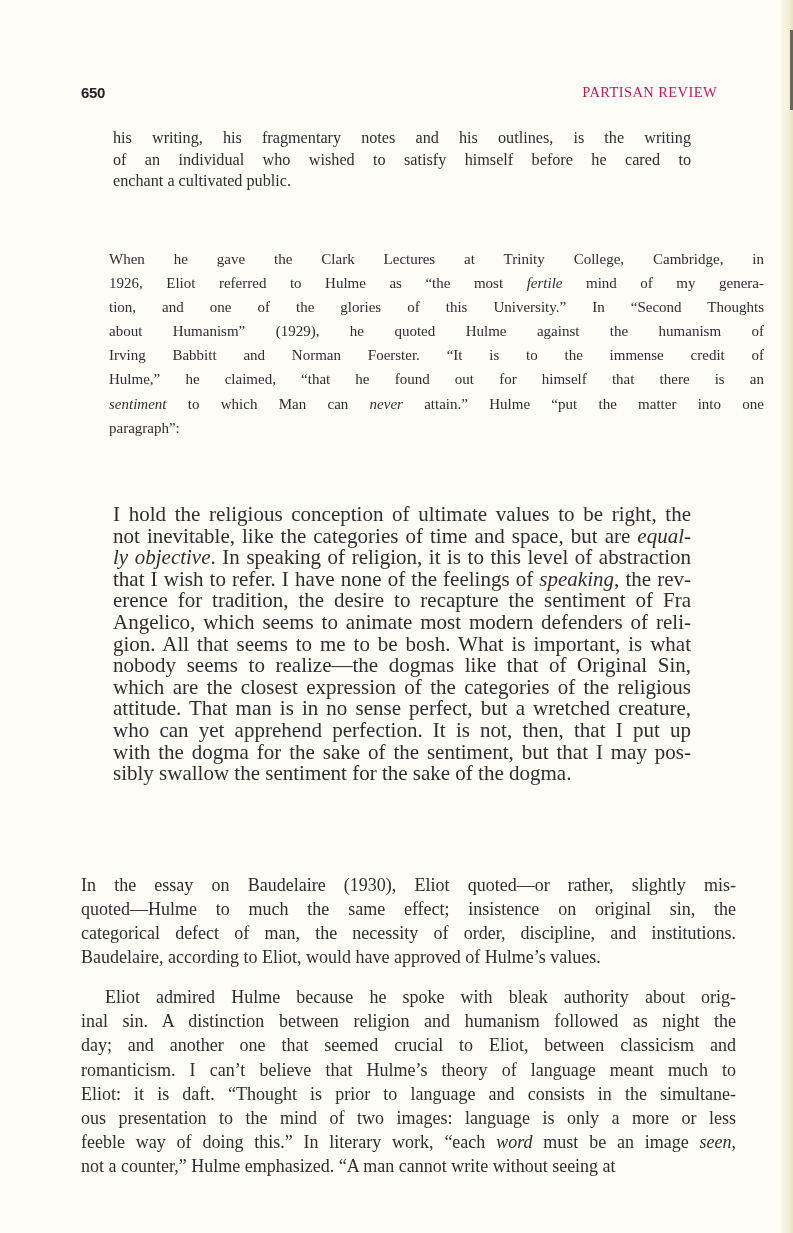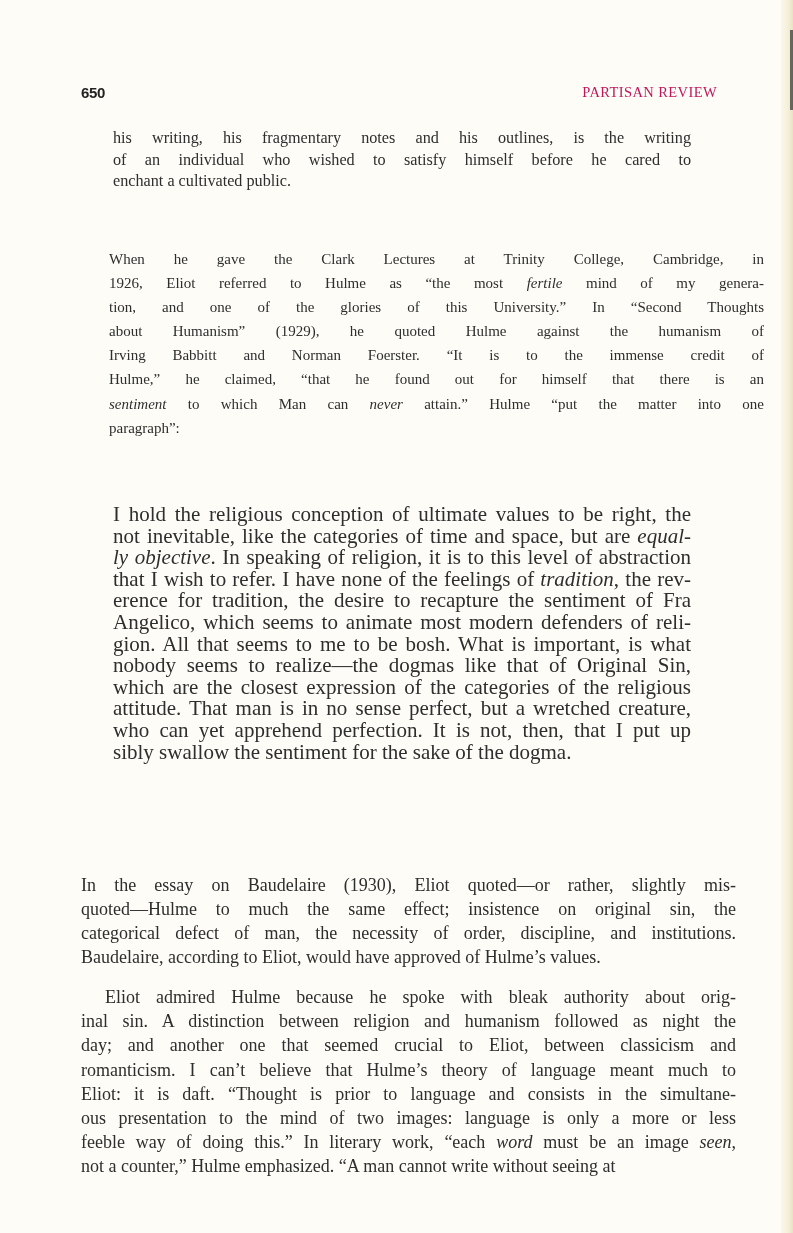--- a/index.html
+++ b/index.html
@@ -147,28 +147,29 @@
     <span class="line"><span>Irving Babbitt and Norman Foerster. “It is to the immense credit of</span></span>
     <span class="line"><span>Hulme,” he claimed, “that he found out for himself that there is an</span></span>
     <span class="line"><span></span><em>sentiment</em><span> to which Man can </span><em>never</em><span> attain.” Hulme “put the matter into one</span></span>
     <span class="line last"><span>paragraph”:</span></span>
   </div>
 
 <div class="text block-quote-main">
     <span class="line first"><span>I hold the religious conception of ultimate values to be right, the</span></span>
     <span class="line"><span>not inevitable, like the categories of time and space, but are </span><em>equal-</em></span>
     <span class="line"><span></span><em>ly objective</em><span>. In speaking of religion, it is to this level of abstraction</span></span>
-    <span class="line"><span>that I wish to refer. I have none of the feelings of </span><em>tradition</em><span>, the rev-</span></span>
+    <span class="line"><span>that I wish to refer. I have none of the feelings of </span><em>speaking</em><span>, the rev-</span></span>
     <span class="line"><span>erence for tradition, the desire to recapture the sentiment of Fra</span></span>
     <span class="line"><span>Angelico, which seems to animate most modern defenders of reli-</span></span>
     <span class="line"><span>gion. All that seems to me to be bosh. What is important, is what</span></span>
     <span class="line"><span>nobody seems to realize—the dogmas like that of Original Sin,</span></span>
     <span class="line"><span>which are the closest expression of the categories of the religious</span></span>
     <span class="line"><span>attitude. That man is in no sense perfect, but a wretched creature,</span></span>
     <span class="line"><span>who can yet apprehend perfection. It is not, then, that I put up</span></span>
+    <span class="line"><span>with the dogma for the sake of the sentiment, but that I may pos-</span></span>
     <span class="line last"><span>sibly swallow the sentiment for the sake of the dogma.</span></span>
   </div>
 
 <div class="text para-2">
     <span class="line first"><span>In the essay on Baudelaire (1930), Eliot quoted—or rather, slightly mis-</span></span>
     <span class="line"><span>quoted—Hulme to much the same effect; insistence on original sin, the</span></span>
     <span class="line"><span>categorical defect of man, the necessity of order, discipline, and institutions.</span></span>
     <span class="line last"><span>Baudelaire, according to Eliot, would have approved of Hulme’s values.</span></span>
   </div>
 

